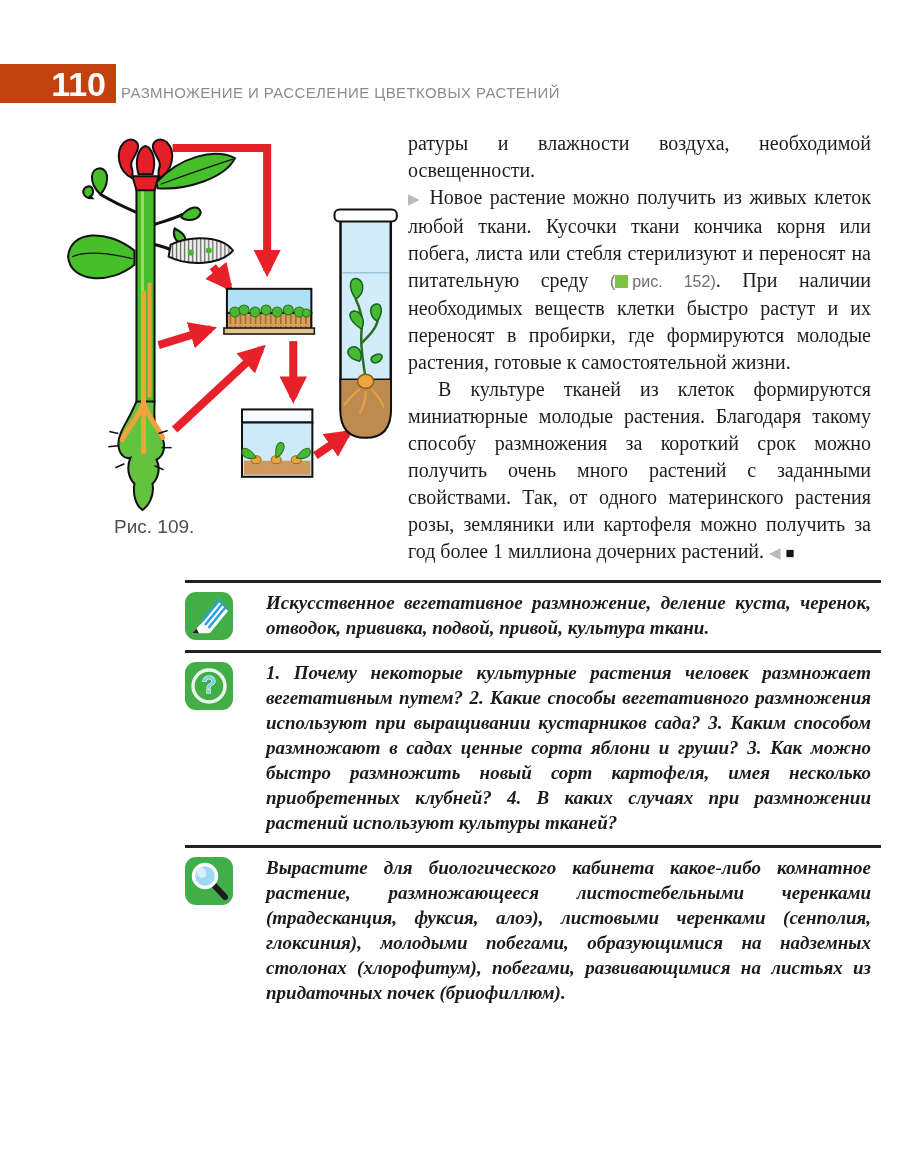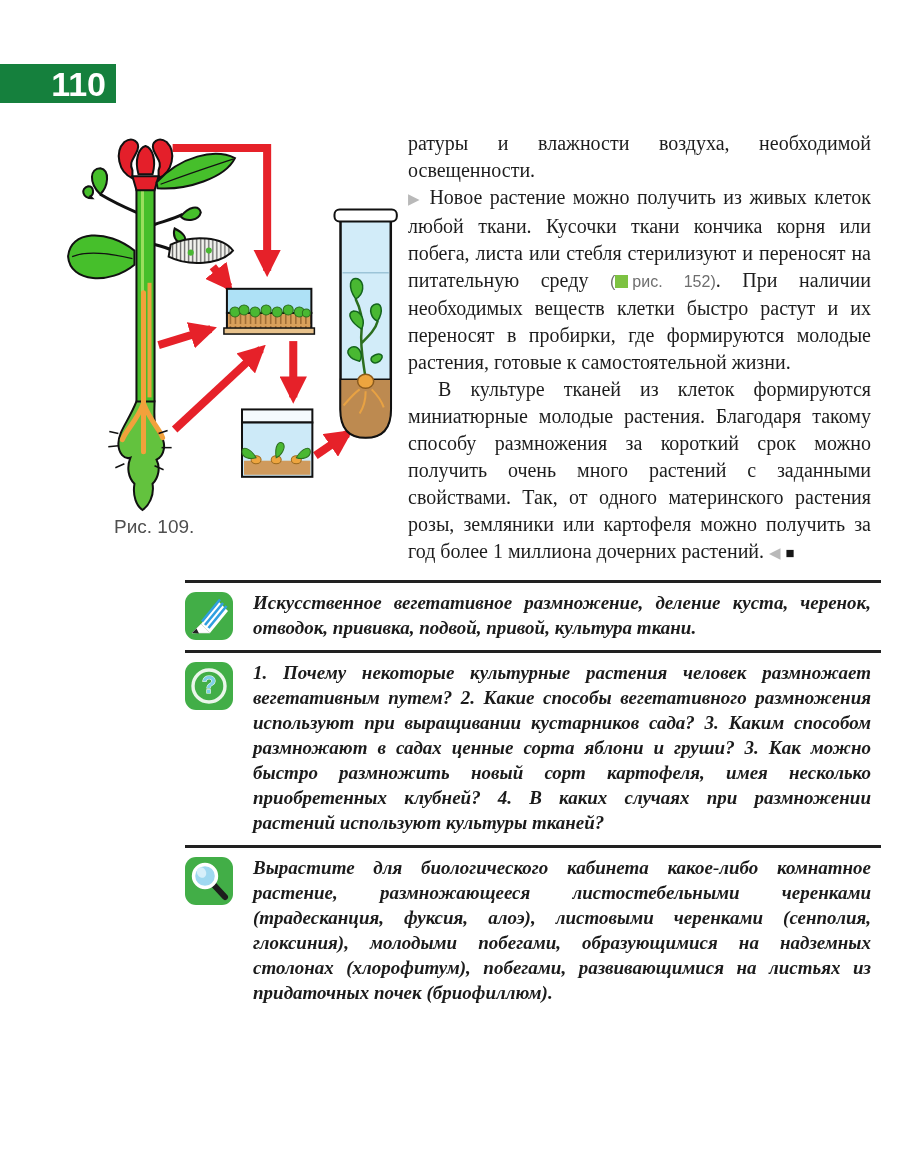--- a/index.html
+++ b/index.html
@@ -1,20 +1,20 @@
 <!DOCTYPE html>
 <html lang="ru"><head>
 <meta charset="utf-8">
 <style>
   html,body{margin:0;padding:0;background:#ffffff;}
   .page{position:relative;width:910px;height:1150px;background:#ffffff;overflow:hidden;
         font-family:"Liberation Serif", serif;color:#1c1c1c;}
 
   
-  .pagenum-block{position:absolute;left:0;top:64px;width:116px;height:39px;background:#15803d;
+  .pagenum-block{position:absolute;left:0;top:64px;width:116px;height:39px;background:#c2410c;
                  display:flex;align-items:center;justify-content:flex-end;padding-right:10px;box-sizing:border-box;}
   .pagenum-block span{font-family:"Liberation Sans",sans-serif;font-weight:bold;font-size:34px;color:#ffffff;line-height:1;}
   .header-title{position:absolute;left:121px;top:84px;font-family:"Liberation Sans",sans-serif;
                 font-size:15px;color:#8c8c8c;letter-spacing:0.4px;}
 
   
   .fig{position:absolute;left:62px;top:132px;width:358px;height:384px;}
   .fig-caption{position:absolute;left:114px;top:514px;width:300px;font-family:"Liberation Sans",sans-serif;font-size:19px;line-height:25px;}
   .fig-caption .lbl{color:#4f4f4f;}
   .fig-caption .ttl{color:#111;font-weight:bold;}
@@ -24,33 +24,34 @@
            text-align:justify;color:#1d1d1d;}
   .article p{margin:0;}
   .article p.indent{text-indent:30px;}
   .marker-right,.marker-left{color:#b9b9b9;font-size:15px;}
   .marker-square{color:#161616;font-size:15px;}
   .figref{font-family:"Liberation Sans",sans-serif;font-size:16px;color:#6e6e6e;white-space:nowrap;}
   .figref .sq{display:inline-block;width:13px;height:13px;background:#7dc242;vertical-align:-1px;margin-right:4px;}
 
   
   .notes{position:absolute;left:185px;top:580px;width:696px;}
-  .note{border-top:3px solid #212121;padding:7px 0 10px;display:flex;gap:20px;}
+  .note{border-top:3px solid #212121;padding:7px 0 10px;display:flex;gap:33px;}
   .note-icon{flex:0 0 48px;width:48px;height:48px;margin-top:2px;}
   .note-text{flex:1;margin:0;padding-right:10px;font-size:19px;line-height:25px;
              font-style:italic;font-weight:bold;text-align:justify;color:#1b1b1b;}
 </style>
 </head>
 <body>
 
 <div class="page">
 
   <div class="pagenum-block">
     <span>110</span>
   </div>
+  <div class="header-title">РАЗМНОЖЕНИЕ И РАССЕЛЕНИЕ ЦВЕТКОВЫХ РАСТЕНИЙ</div>
 
   <svg class="fig" viewBox="0 0 356 382" aria-hidden="true">
     <defs>
       <marker id="ah" viewBox="0 0 6 6" markerWidth="3.4" markerHeight="3.4" refX="4.6" refY="3" orient="auto">
         <path d="M0,0 L6,3 L0,6 Z" fill="#e62129"></path>
       </marker>
       <pattern id="hatch" width="4" height="8" patternUnits="userSpaceOnUse">
         <rect width="4" height="8" fill="#f2f2ee"></rect>
         <line x1="2" y1="0" x2="2" y2="8" stroke="#555" stroke-width="1.2"></line>
       </pattern>

